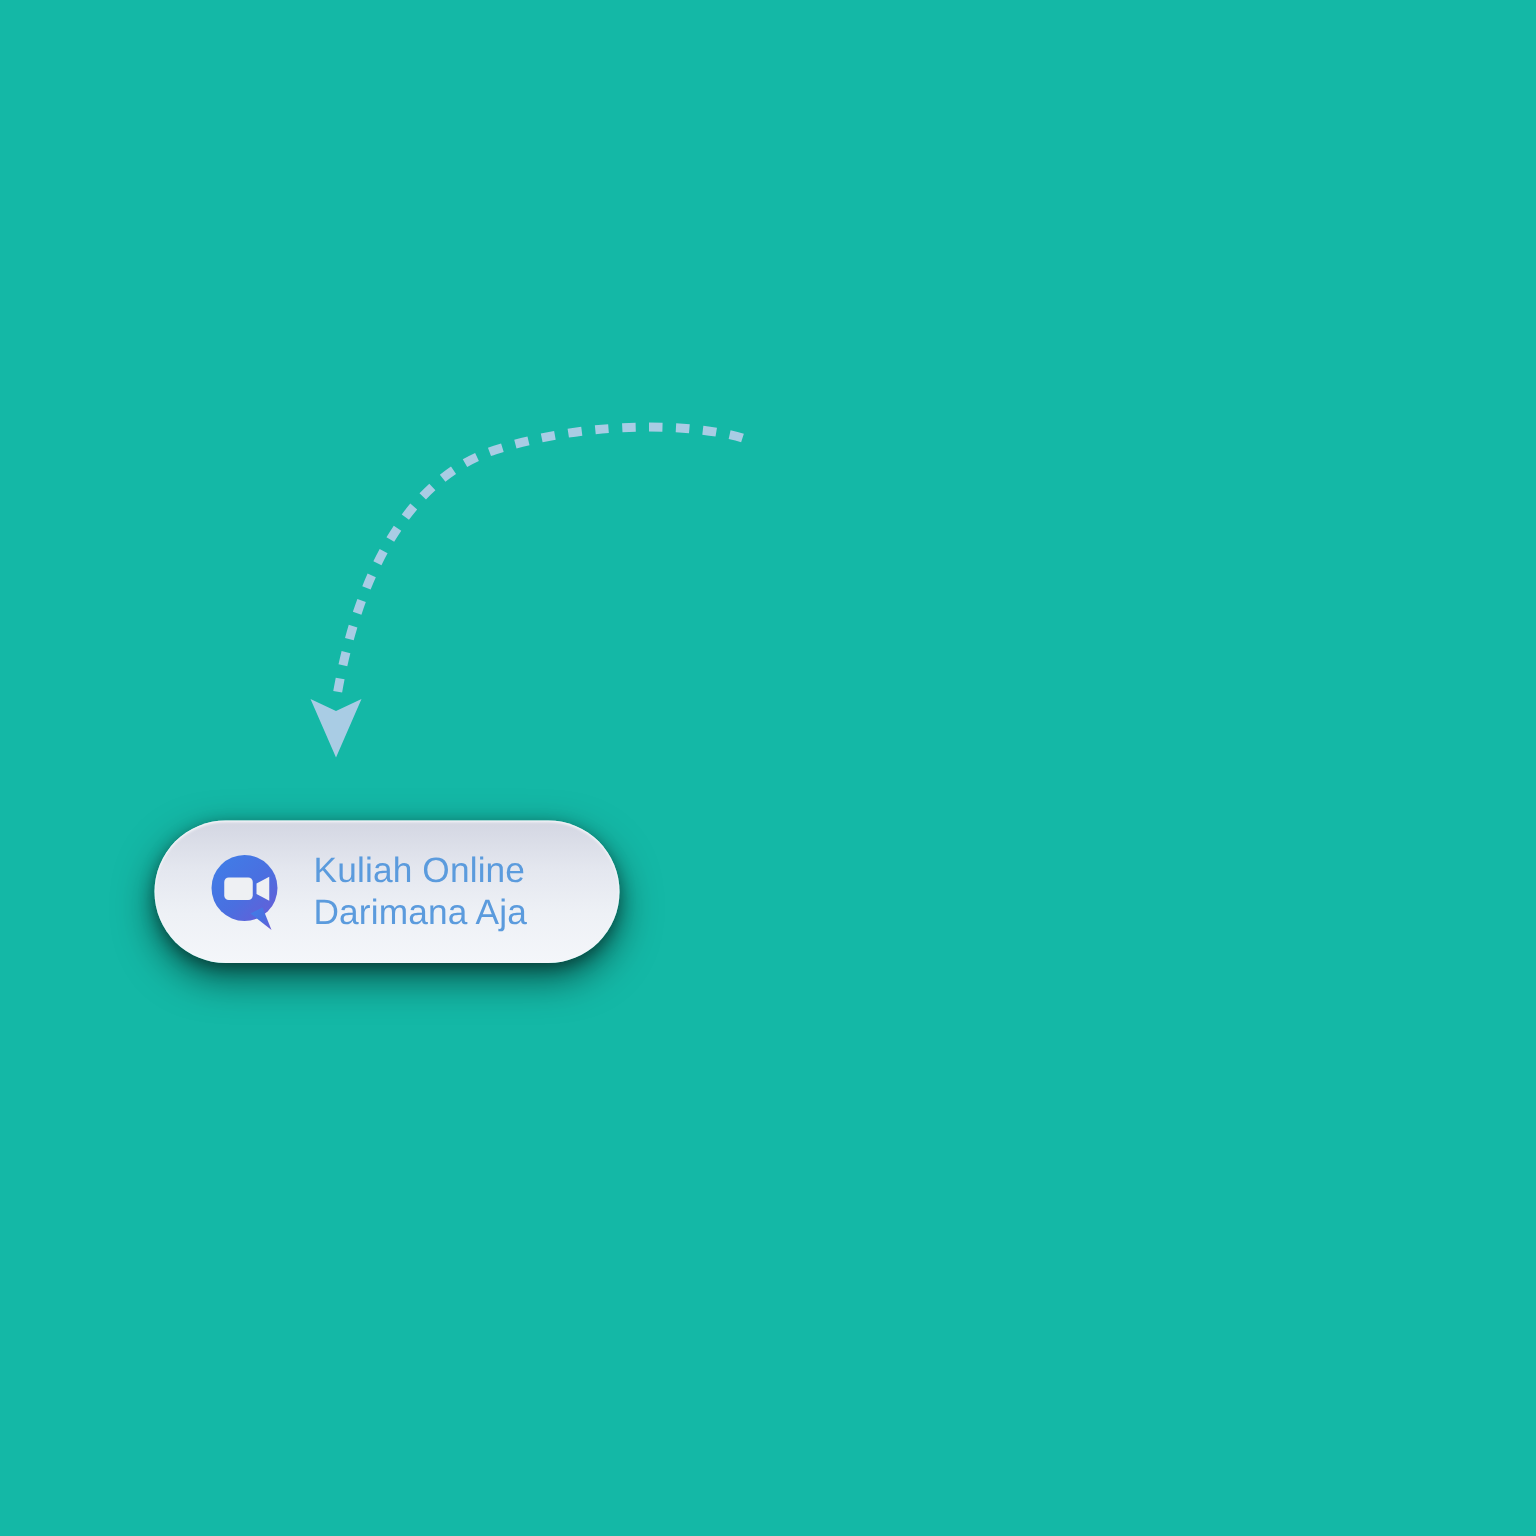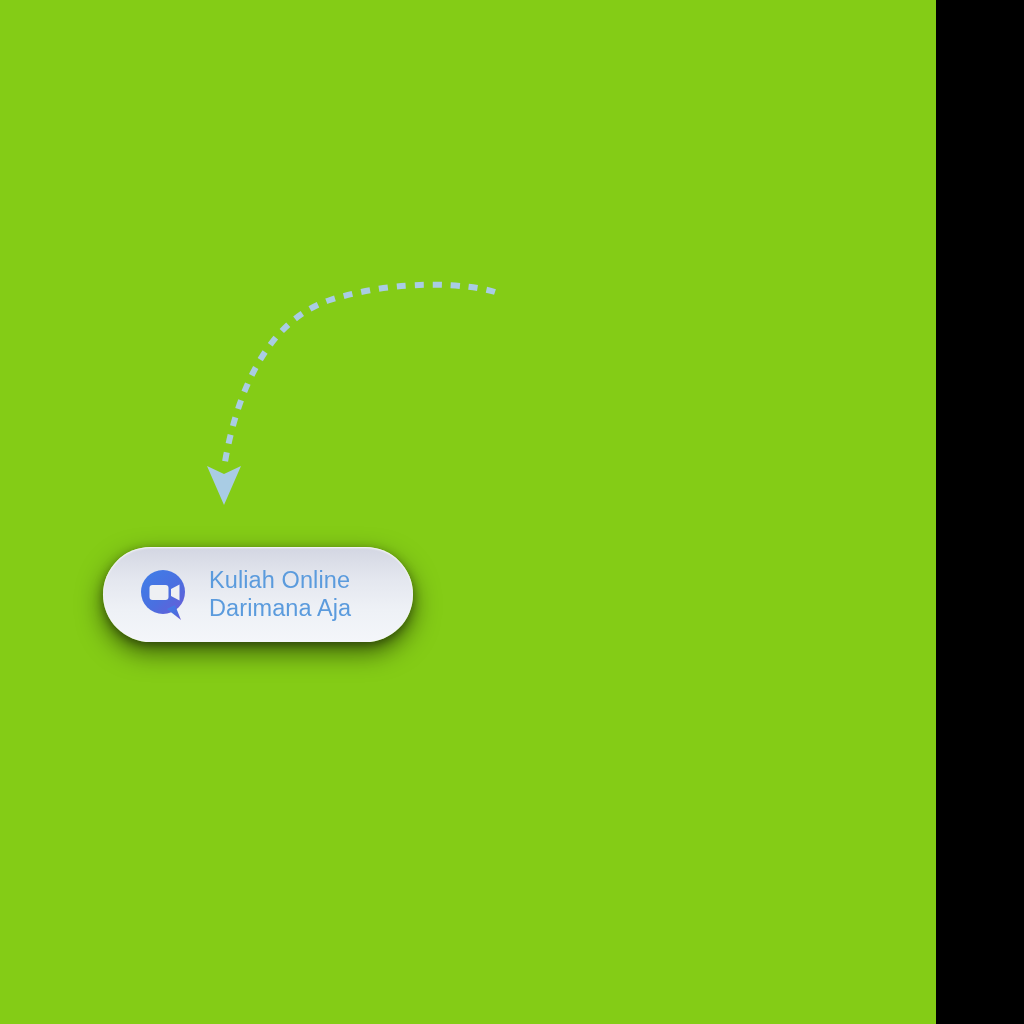--- a/index.html
+++ b/index.html
@@ -2,23 +2,23 @@
 <html><head>
 <meta charset="utf-8">
 <style>
   html, body {
     margin: 0;
     padding: 0;
     background: #000000;
   }
   #canvas {
     position: relative;
-    width: 936px;
+    width: 1024px;
     height: 1024px;
-    background: #84cc16;
+    background: #14b8a6;
     overflow: hidden;
     font-family: "Liberation Sans", sans-serif;
   }
 
   
   #arrow-layer {
     position: absolute;
     left: 0;
     top: 0;
     width: 1024px;

